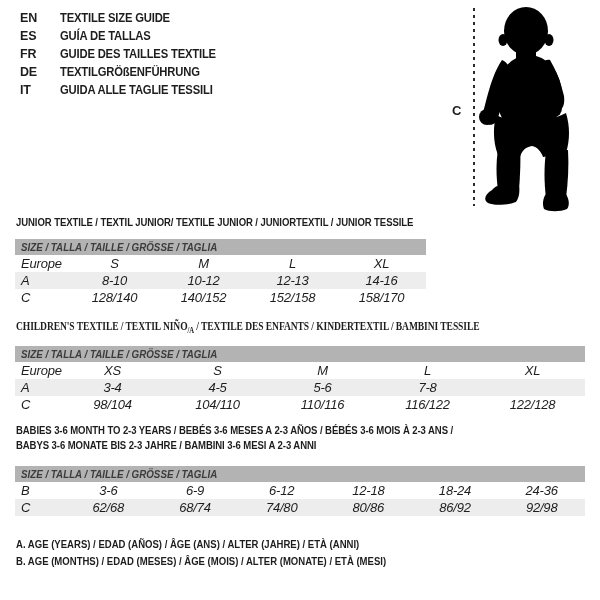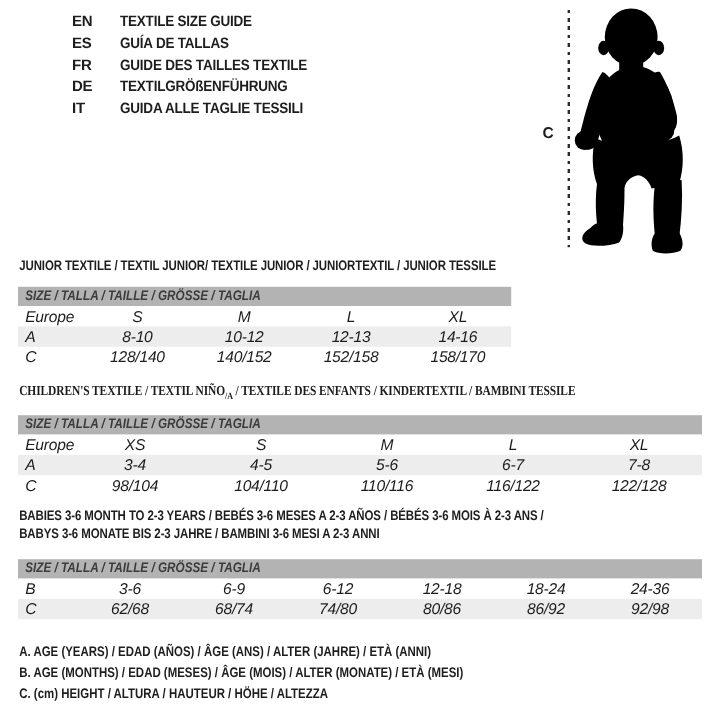--- a/index.html
+++ b/index.html
@@ -15,21 +15,21 @@
     font-family: "Liberation Sans", sans-serif;
     color: var(--ink);
   }
   .canvas { position: relative; width: 600px; height: 600px; overflow: hidden; background: #fff; }
 
   
   .cond { display: inline-block; transform: scaleX(0.85); transform-origin: 0 50%; white-space: nowrap; }
 
   
   .lang-block { position: absolute; left: 20px; top: 9px; }
-  .lang-row { display: grid; grid-template-columns: 40px auto; height: 18px; line-height: 18px; margin-left: 40px; }
+  .lang-row { display: grid; grid-template-columns: 40px auto; height: 18px; line-height: 18px; }
   .lang-code, .lang-title { font-weight: bold; font-size: 12.5px; letter-spacing: -0.2px; }
   .lang-title .cond { transform: scaleX(0.9); }
 
   
   .measure-line {
     position: absolute; left: 473px; top: 8px; width: 2px; height: 198px;
     background: repeating-linear-gradient(to bottom, #2b2b2b 0 3px, transparent 3px 7px);
   }
   .measure-label {
     position: absolute; left: 452px; top: 103px;
@@ -159,21 +159,20 @@
           <span class="t-val">S</span>
           <span class="t-val">M</span>
           <span class="t-val">L</span>
           <span class="t-val">XL</span>
         </div>
         <div class="t-row light" style="grid-template-columns: 45px repeat(5, 1fr);">
           <span class="t-label">A</span>
           <span class="t-val">3-4</span>
           <span class="t-val">4-5</span>
           <span class="t-val">5-6</span>
-          <span class="t-val">6-7</span>
           <span class="t-val">7-8</span>
         </div>
         <div class="t-row" style="grid-template-columns: 45px repeat(5, 1fr);">
           <span class="t-label">C</span>
           <span class="t-val">98/104</span>
           <span class="t-val">104/110</span>
           <span class="t-val">110/116</span>
           <span class="t-val">116/122</span>
           <span class="t-val">122/128</span>
         </div>
@@ -206,16 +205,15 @@
           <span class="t-val">80/86</span>
           <span class="t-val">86/92</span>
           <span class="t-val">92/98</span>
         </div>
       </div>
   </div>
 
   <div class="footnotes">
     <div class="footnote"><span class="cond">A. AGE (YEARS) / EDAD (AÑOS) / ÂGE (ANS) / ALTER (JAHRE) / ETÀ (ANNI)</span></div>
     <div class="footnote"><span class="cond">B. AGE (MONTHS) / EDAD (MESES) / ÂGE (MOIS) / ALTER (MONATE) / ETÀ (MESI)</span></div>
-    <div class="footnote"><span class="cond">C. (cm) HEIGHT / ALTURA / HAUTEUR / HÖHE / ALTEZZA</span></div>
   </div>
 
 </div>
 
 </body></html>

